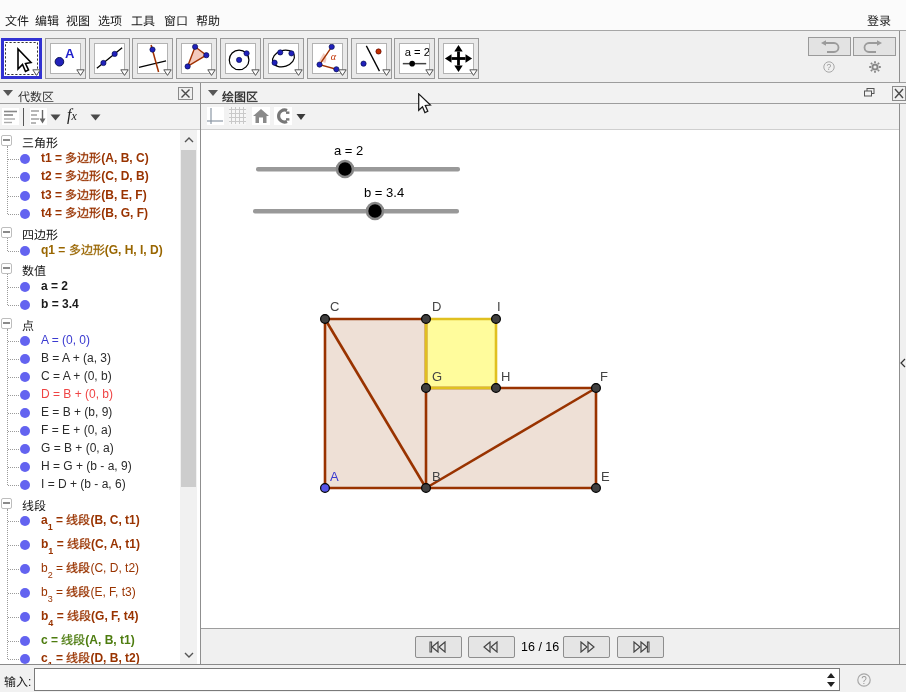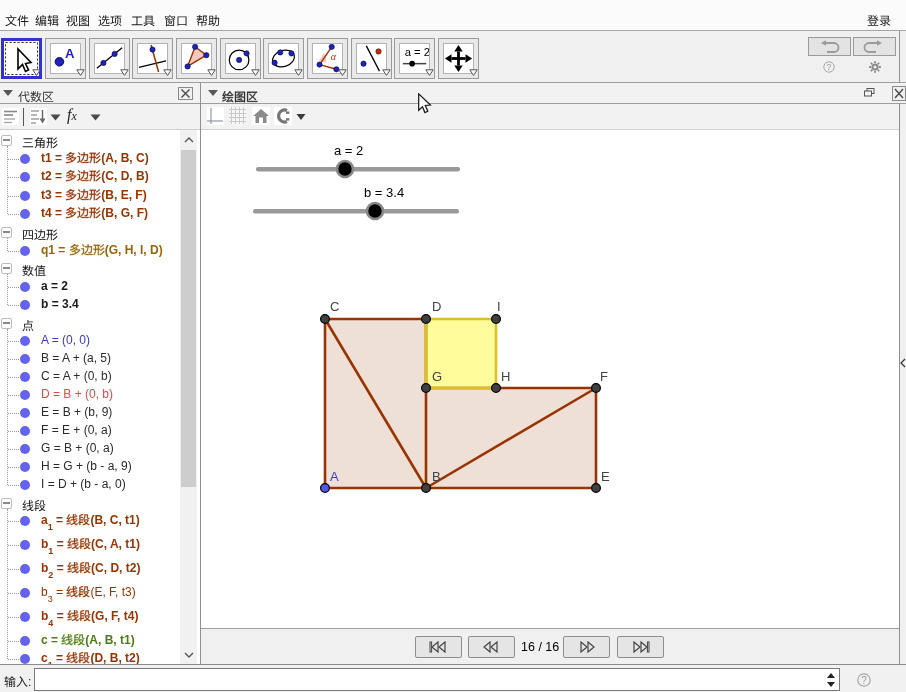--- a/index.html
+++ b/index.html
@@ -332,42 +332,42 @@
 <div class="abs" style="left:8px;top:305px;width:11px;height:1px;border-top:1px dotted #9a9a9a"></div>
 <div class="abs" style="left:1px;top:318px;width:11px;height:11px;background:#fff;border:1px solid #bdbdbd;border-radius:2px"></div>
 <div class="abs" style="left:3px;top:322px;width:7px;height:1.5px;background:#8a8a8a"></div>
 <div class="abs" style="left:22px;top:316px;color:#1a1a1a"><svg class="k " style="width:12px;height:12px;vertical-align:-1.8px" viewBox="0 -850 1000 1000">
       <use href="#u70b9"></use>
     </svg></div>
 <div class="abs" style="left:7px;top:329px;width:1px;height:156px;border-left:1px dotted #9a9a9a"></div>
 <div class="row" style="left:41px;top:333px;color:#3a3ad0">A = (0, 0)</div>
 <div class="abs" style="left:19.5px;top:335.8px;width:10.5px;height:10.5px;border-radius:50%;background:#6363f0"></div>
 <div class="abs" style="left:8px;top:341px;width:11px;height:1px;border-top:1px dotted #9a9a9a"></div>
-<div class="row" style="left:41px;top:351px;color:#2b2b2b">B = A + (a, 5)</div>
+<div class="row" style="left:41px;top:351px;color:#2b2b2b">B = A + (a, 3)</div>
 <div class="abs" style="left:19.5px;top:353.8px;width:10.5px;height:10.5px;border-radius:50%;background:#6363f0"></div>
 <div class="abs" style="left:8px;top:359px;width:11px;height:1px;border-top:1px dotted #9a9a9a"></div>
 <div class="row" style="left:41px;top:369px;color:#2b2b2b">C = A + (0, b)</div>
 <div class="abs" style="left:19.5px;top:371.8px;width:10.5px;height:10.5px;border-radius:50%;background:#6363f0"></div>
 <div class="abs" style="left:8px;top:377px;width:11px;height:1px;border-top:1px dotted #9a9a9a"></div>
 <div class="row" style="left:41px;top:387px;color:#ef4444">D = B + (0, b)</div>
 <div class="abs" style="left:19.5px;top:389.8px;width:10.5px;height:10.5px;border-radius:50%;background:#6363f0"></div>
 <div class="abs" style="left:8px;top:395px;width:11px;height:1px;border-top:1px dotted #9a9a9a"></div>
 <div class="row" style="left:41px;top:405px;color:#2b2b2b">E = B + (b, 9)</div>
 <div class="abs" style="left:19.5px;top:407.8px;width:10.5px;height:10.5px;border-radius:50%;background:#6363f0"></div>
 <div class="abs" style="left:8px;top:413px;width:11px;height:1px;border-top:1px dotted #9a9a9a"></div>
 <div class="row" style="left:41px;top:423px;color:#2b2b2b">F = E + (0, a)</div>
 <div class="abs" style="left:19.5px;top:425.8px;width:10.5px;height:10.5px;border-radius:50%;background:#6363f0"></div>
 <div class="abs" style="left:8px;top:431px;width:11px;height:1px;border-top:1px dotted #9a9a9a"></div>
 <div class="row" style="left:41px;top:441px;color:#2b2b2b">G = B + (0, a)</div>
 <div class="abs" style="left:19.5px;top:443.8px;width:10.5px;height:10.5px;border-radius:50%;background:#6363f0"></div>
 <div class="abs" style="left:8px;top:449px;width:11px;height:1px;border-top:1px dotted #9a9a9a"></div>
 <div class="row" style="left:41px;top:459px;color:#2b2b2b">H = G + (b - a, 9)</div>
 <div class="abs" style="left:19.5px;top:461.8px;width:10.5px;height:10.5px;border-radius:50%;background:#6363f0"></div>
 <div class="abs" style="left:8px;top:467px;width:11px;height:1px;border-top:1px dotted #9a9a9a"></div>
-<div class="row" style="left:41px;top:477px;color:#2b2b2b">I = D + (b - a, 0)</div>
+<div class="row" style="left:41px;top:477px;color:#2b2b2b">I = D + (b - a, 6)</div>
 <div class="abs" style="left:19.5px;top:479.8px;width:10.5px;height:10.5px;border-radius:50%;background:#6363f0"></div>
 <div class="abs" style="left:8px;top:485px;width:11px;height:1px;border-top:1px dotted #9a9a9a"></div>
 <div class="abs" style="left:1px;top:498px;width:11px;height:11px;background:#fff;border:1px solid #bdbdbd;border-radius:2px"></div>
 <div class="abs" style="left:3px;top:502px;width:7px;height:1.5px;background:#8a8a8a"></div>
 <div class="abs" style="left:22px;top:496px;color:#1a1a1a"><svg class="k " style="width:12px;height:12px;vertical-align:-1.8px" viewBox="0 -850 1000 1000">
       <use href="#u7ebf"></use>
     </svg><svg class="k " style="width:12px;height:12px;vertical-align:-1.8px" viewBox="0 -850 1000 1000">
       <use href="#u6bb5"></use>
     </svg></div>
 <div class="abs" style="left:7px;top:509px;width:1px;height:150px;border-left:1px dotted #9a9a9a"></div>
@@ -378,21 +378,21 @@
     </svg>(B, C, t1)</div>
 <div class="abs" style="left:19.5px;top:515.8px;width:10.5px;height:10.5px;border-radius:50%;background:#6363f0"></div>
 <div class="abs" style="left:8px;top:521px;width:11px;height:1px;border-top:1px dotted #9a9a9a"></div>
 <div class="row" style="left:41px;top:537px;font-weight:bold;color:#993300">b<sub class="s">1</sub>&nbsp;= <svg class="k kb" style="width:12px;height:12px;vertical-align:-1.8px" viewBox="0 -850 1000 1000">
       <use href="#u7ebf"></use>
     </svg><svg class="k kb" style="width:12px;height:12px;vertical-align:-1.8px" viewBox="0 -850 1000 1000">
       <use href="#u6bb5"></use>
     </svg>(C, A, t1)</div>
 <div class="abs" style="left:19.5px;top:539.8px;width:10.5px;height:10.5px;border-radius:50%;background:#6363f0"></div>
 <div class="abs" style="left:8px;top:545px;width:11px;height:1px;border-top:1px dotted #9a9a9a"></div>
-<div class="row" style="left:41px;top:561px;font-weight:bold;color:#993300">b<sub class="s">2</sub>&nbsp;= <svg class="k kb" style="width:12px;height:12px;vertical-align:-1.8px" viewBox="0 -850 1000 1000">
+<div class="row" style="left:41px;top:561px;font-weight:normal;color:#993300">b<sub class="s">2</sub>&nbsp;= <svg class="k kb" style="width:12px;height:12px;vertical-align:-1.8px" viewBox="0 -850 1000 1000">
       <use href="#u7ebf"></use>
     </svg><svg class="k kb" style="width:12px;height:12px;vertical-align:-1.8px" viewBox="0 -850 1000 1000">
       <use href="#u6bb5"></use>
     </svg>(C, D, t2)</div>
 <div class="abs" style="left:19.5px;top:563.8px;width:10.5px;height:10.5px;border-radius:50%;background:#6363f0"></div>
 <div class="abs" style="left:8px;top:569px;width:11px;height:1px;border-top:1px dotted #9a9a9a"></div>
 <div class="row" style="left:41px;top:585px;font-weight:normal;color:#993300">b<sub class="s">3</sub>&nbsp;= <svg class="k kb" style="width:12px;height:12px;vertical-align:-1.8px" viewBox="0 -850 1000 1000">
       <use href="#u7ebf"></use>
     </svg><svg class="k kb" style="width:12px;height:12px;vertical-align:-1.8px" viewBox="0 -850 1000 1000">
       <use href="#u6bb5"></use>

